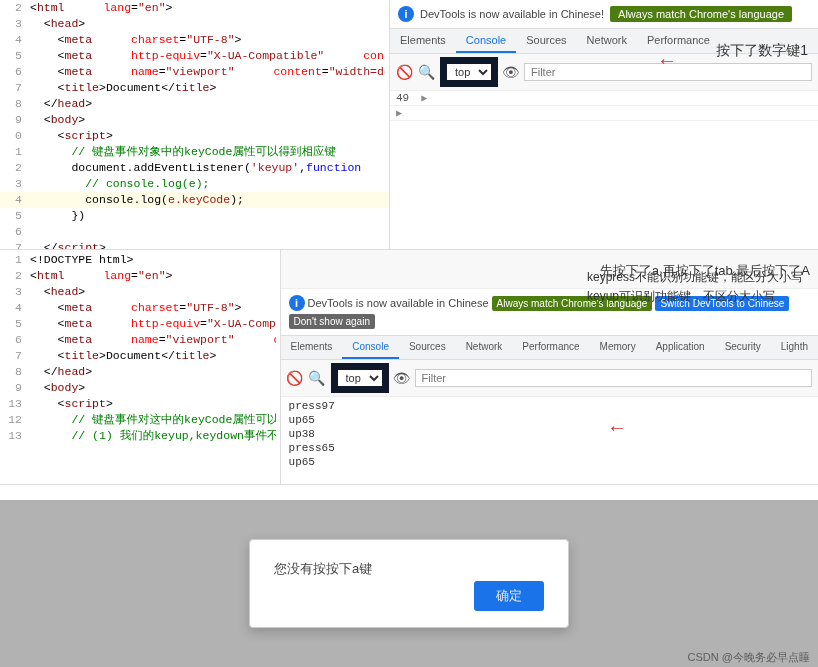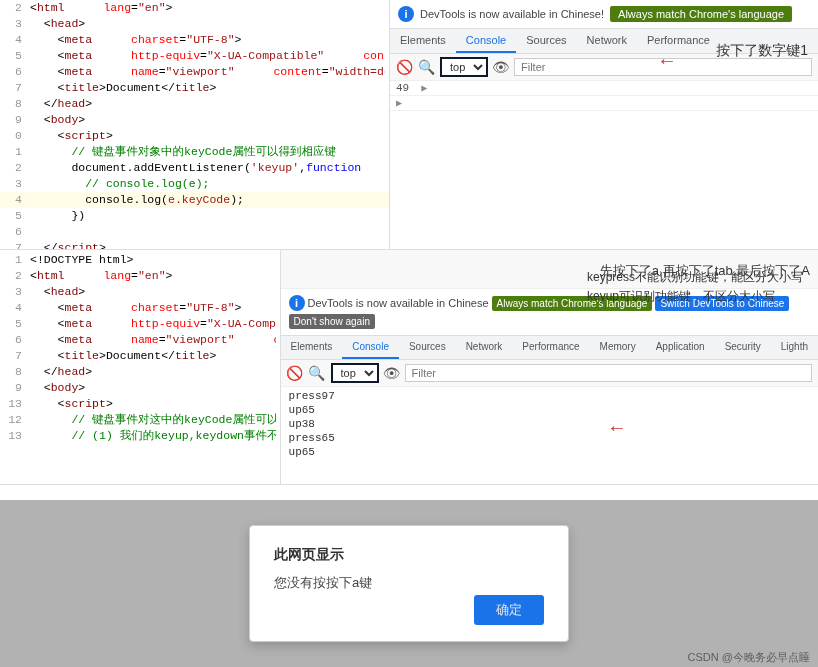--- a/index.html
+++ b/index.html
@@ -146,21 +146,21 @@
       align-items: center;
       justify-content: center;
       cursor: pointer;
       color: #555;
       font-size: 14px;
     }
 
     .context-select {
       font-size: 11px;
       padding: 1px 4px;
-      border: 2px solid #0f172a;
+      border: 7px solid #0f172a;
       background: #fff;
       color: #333;
       cursor: pointer;
     }
 
     .filter-input {
       flex: 1;
       border: 1px solid #ccc;
       padding: 2px 6px;
       font-size: 11px;
@@ -557,21 +557,20 @@
 </div>
 
 <div style="position:absolute; top:268px; right:15px; font-family:Arial,sans-serif; font-size:12px; color:#333; z-index:5; text-align:left; line-height:1.6;">
   <div>keypress不能识别功能键，能区分大小写</div>
   <div>keyup可识别功能键，不区分大小写</div>
 </div>
 <div style="position:absolute; top:415px; right:195px; color:#d32f2f; font-size:20px; z-index:5;">←</div>
 
 <div class="dialog-overlay">
   <div class="dialog-box">
-    <div class="dialog-title">此网页显示</div>
     <div class="dialog-message">您没有按按下a键</div>
     <div class="dialog-footer">
       <button class="dialog-ok-btn">确定</button>
     </div>
   </div>
 </div>
 
 <div class="footer-bar">
   <span>CSDN @今晚务必早点睡</span>
 </div>

